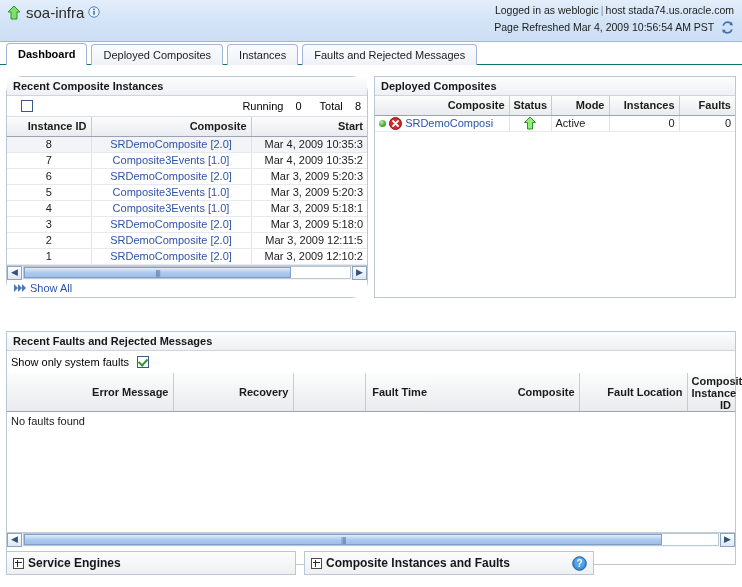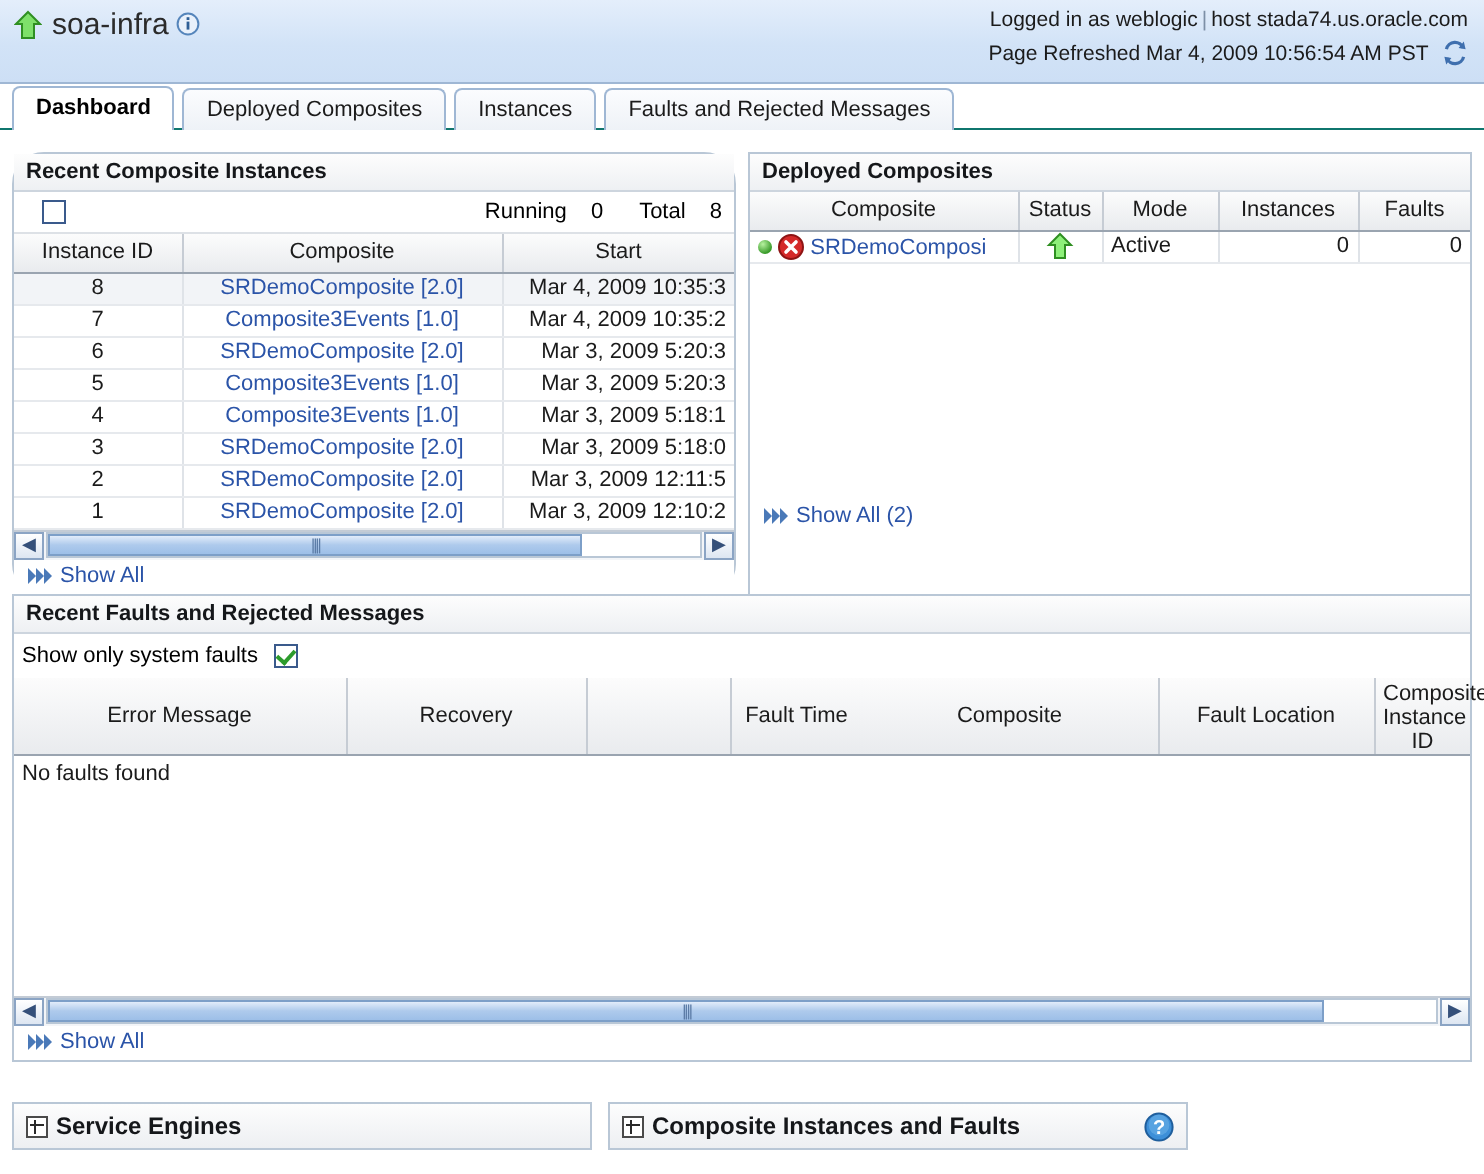--- a/index.html
+++ b/index.html
@@ -166,25 +166,25 @@
   .grid {
     width: 100%;
     border-collapse: collapse;
     table-layout: fixed;
     font-size: 11px;
   }
   .grid th {
     background: linear-gradient(to bottom, #fcfcfc 0%, #e9ebee 100%);
     border-right: 1px solid #c6ccd4;
     border-bottom: 1px solid #9aa4b0;
-    font-weight: normal;
+    font-weight: bold;
     color: #1b1b1b;
     height: 19px;
     padding: 0 4px;
-    text-align: center;
+    text-align: right;
     white-space: nowrap;
     box-sizing: border-box;
     vertical-align: middle;
   }
   .grid td {
     border-right: 1px solid #dfe3e8;
     border-bottom: 1px solid #e6e9ed;
     height: 16px;
     padding: 0 4px;
     color: #1b1b1b;
@@ -306,21 +306,21 @@
     width: 730px;
     display: flex;
     gap: 6px;
   }
   .panel-left  { width: 362px; border-radius: 16px; }
   .panel-right { width: 362px; }
 
   .faults-panel {
     position: absolute;
     left: 6px;
-    top: 297px;
+    top: 331px;
     width: 730px;
   }
   .bottom-panels {
     position: absolute;
     left: 6px;
     top: 551px;
     width: 588px;
     display: flex;
     gap: 8px;
   }
@@ -572,30 +572,20 @@
           </td>
           <td>Active</td>
           <td class="ta-r">0</td>
           <td class="ta-r" style="border-right:none">0</td>
         </tr>
       </tbody>
     </table>
 
     <div style="height:118px;background:#ffffff;"></div>
 
-    <div class="showall-row">
-      <span class="showall-icon">
-        <svg width="12" height="10" viewBox="0 0 12 10">
-          <polygon points="0,1 4,5 0,9" fill="#4a79b8"></polygon>
-          <polygon points="4,1 8,5 4,9" fill="#4a79b8"></polygon>
-          <polygon points="8,1 12,5 8,9" fill="#4a79b8"></polygon>
-        </svg>
-      </span>
-      <a class="link" href="#">Show All (2)</a>
-    </div>
   </div>
 </div>
 
 <div class="panel faults-panel">
   <div class="panel-header">Recent Faults and Rejected Messages</div>
 
   <div class="filterbar" style="border-bottom:none;padding-left:4px;height:22px;">
     <span>Show only system faults</span>
     <span class="cbox checked" style="margin-left:8px;"></span>
   </div>

